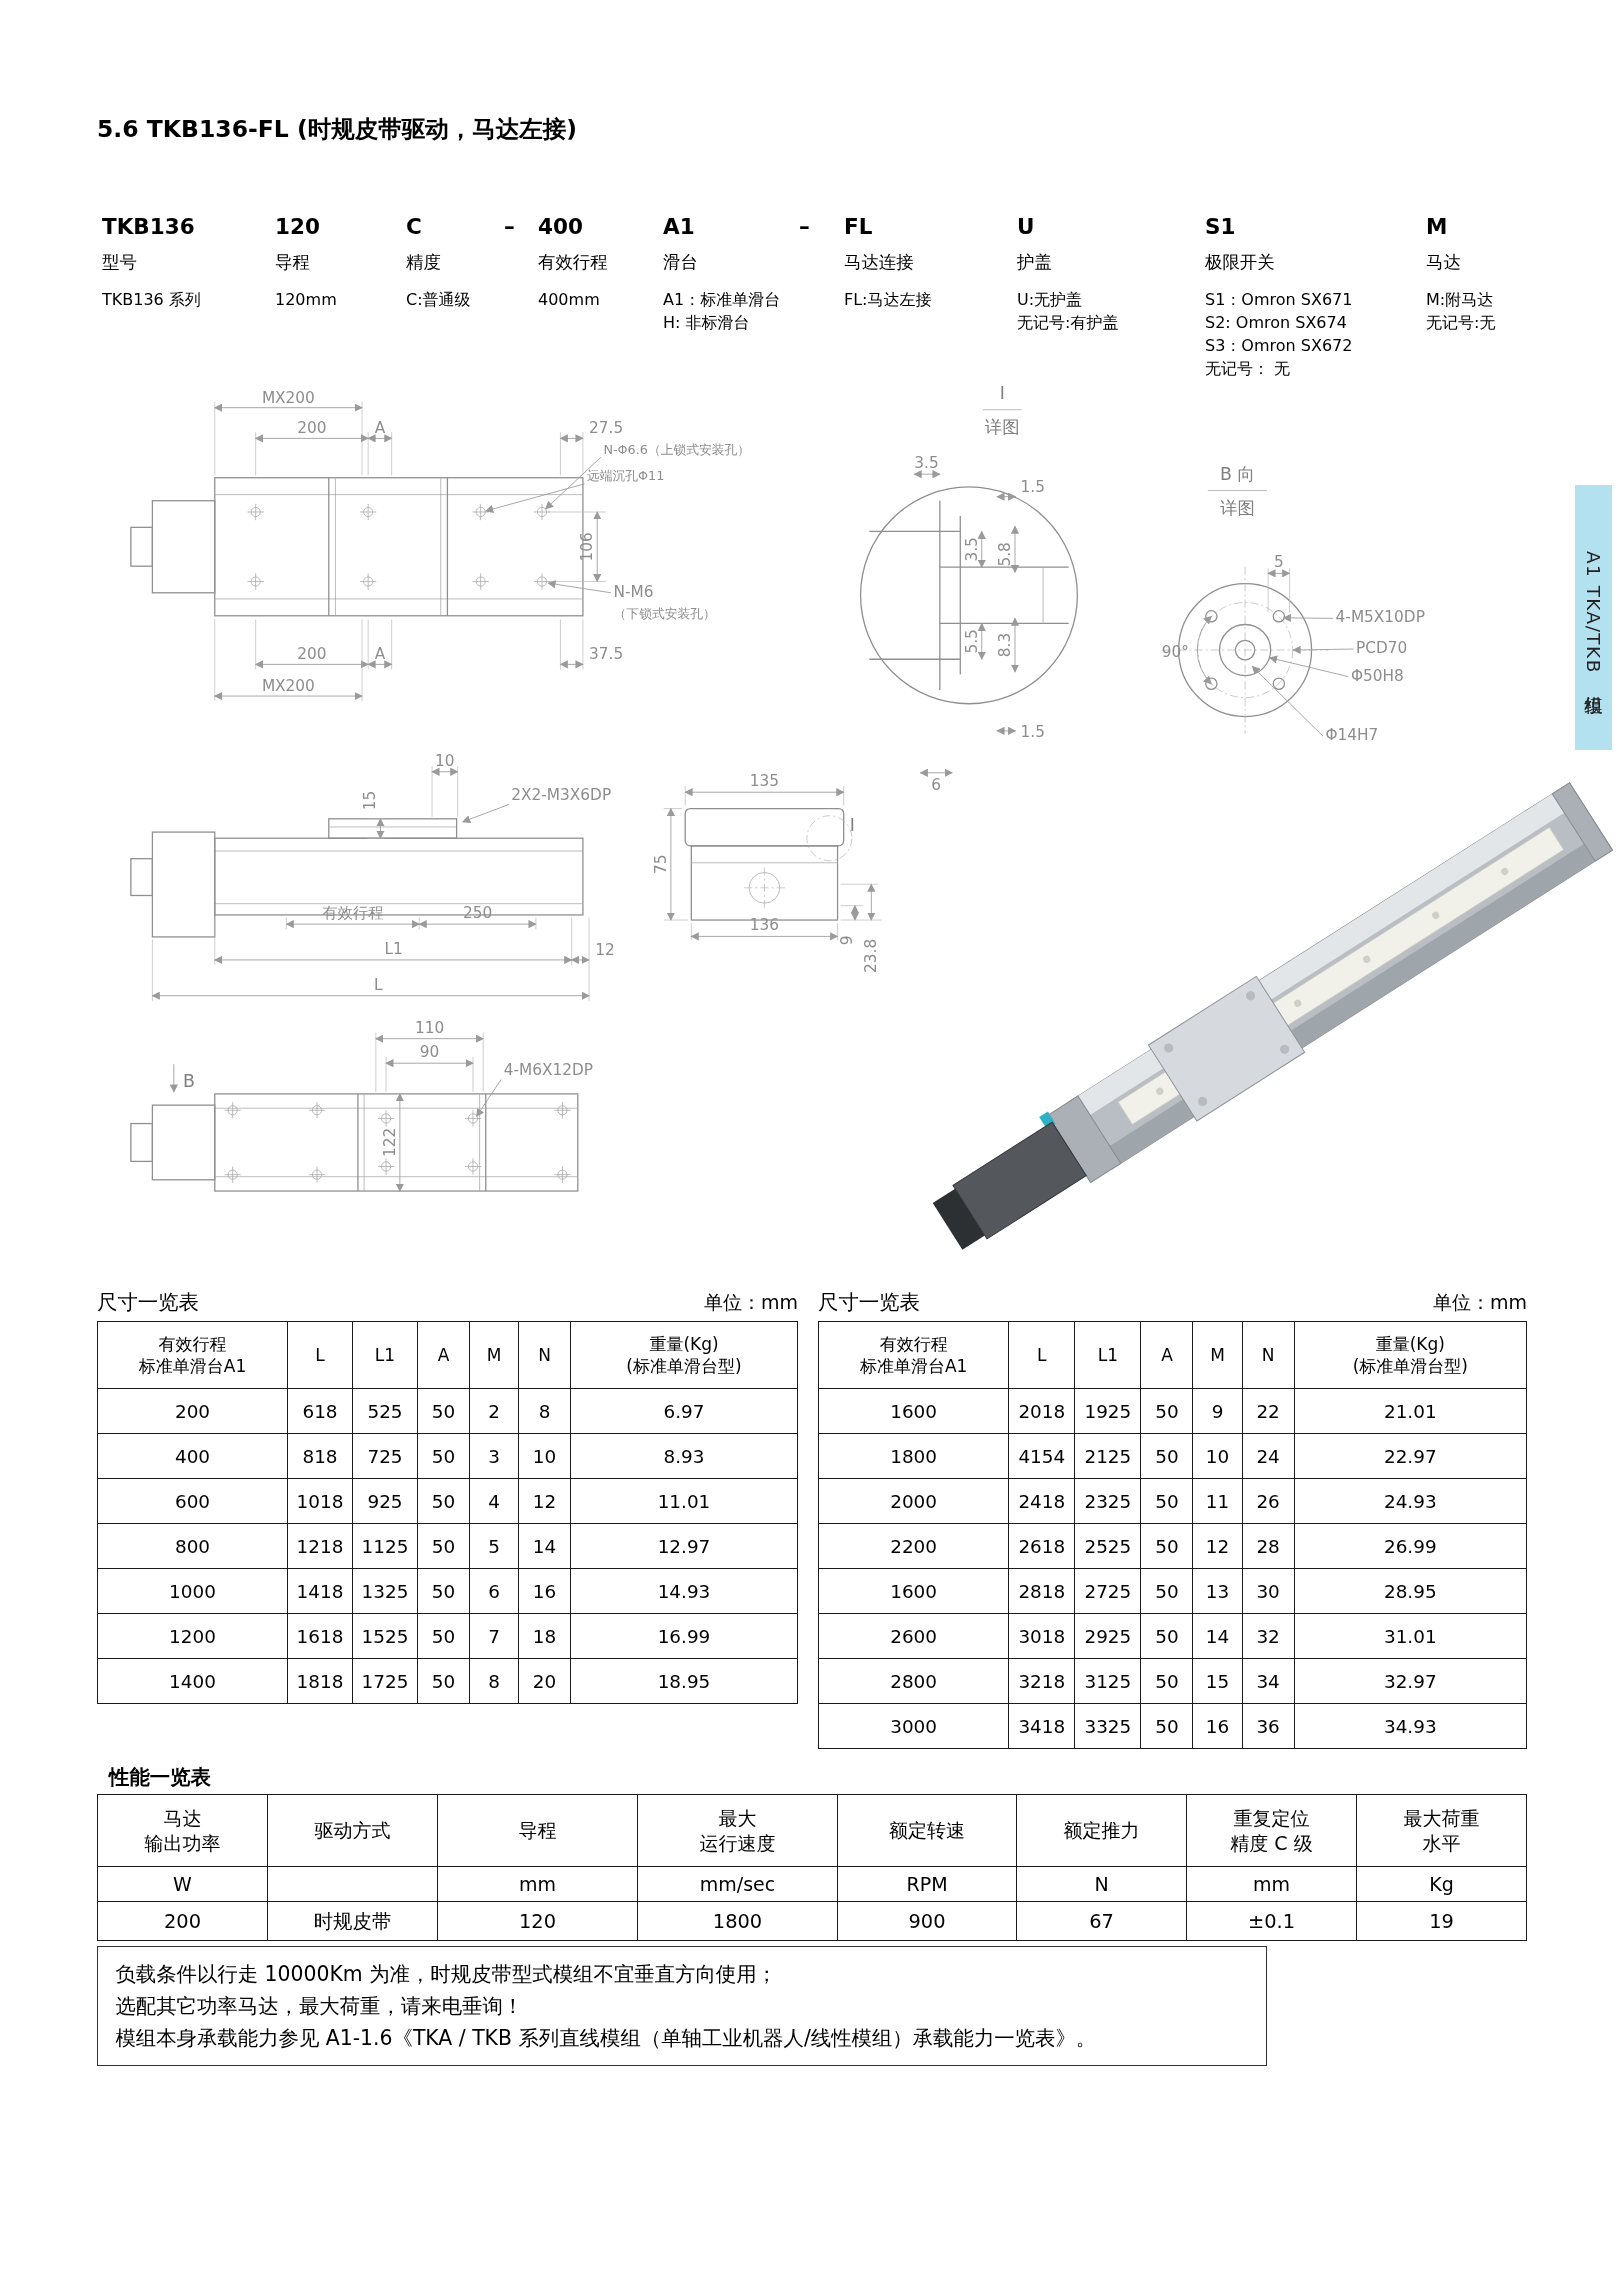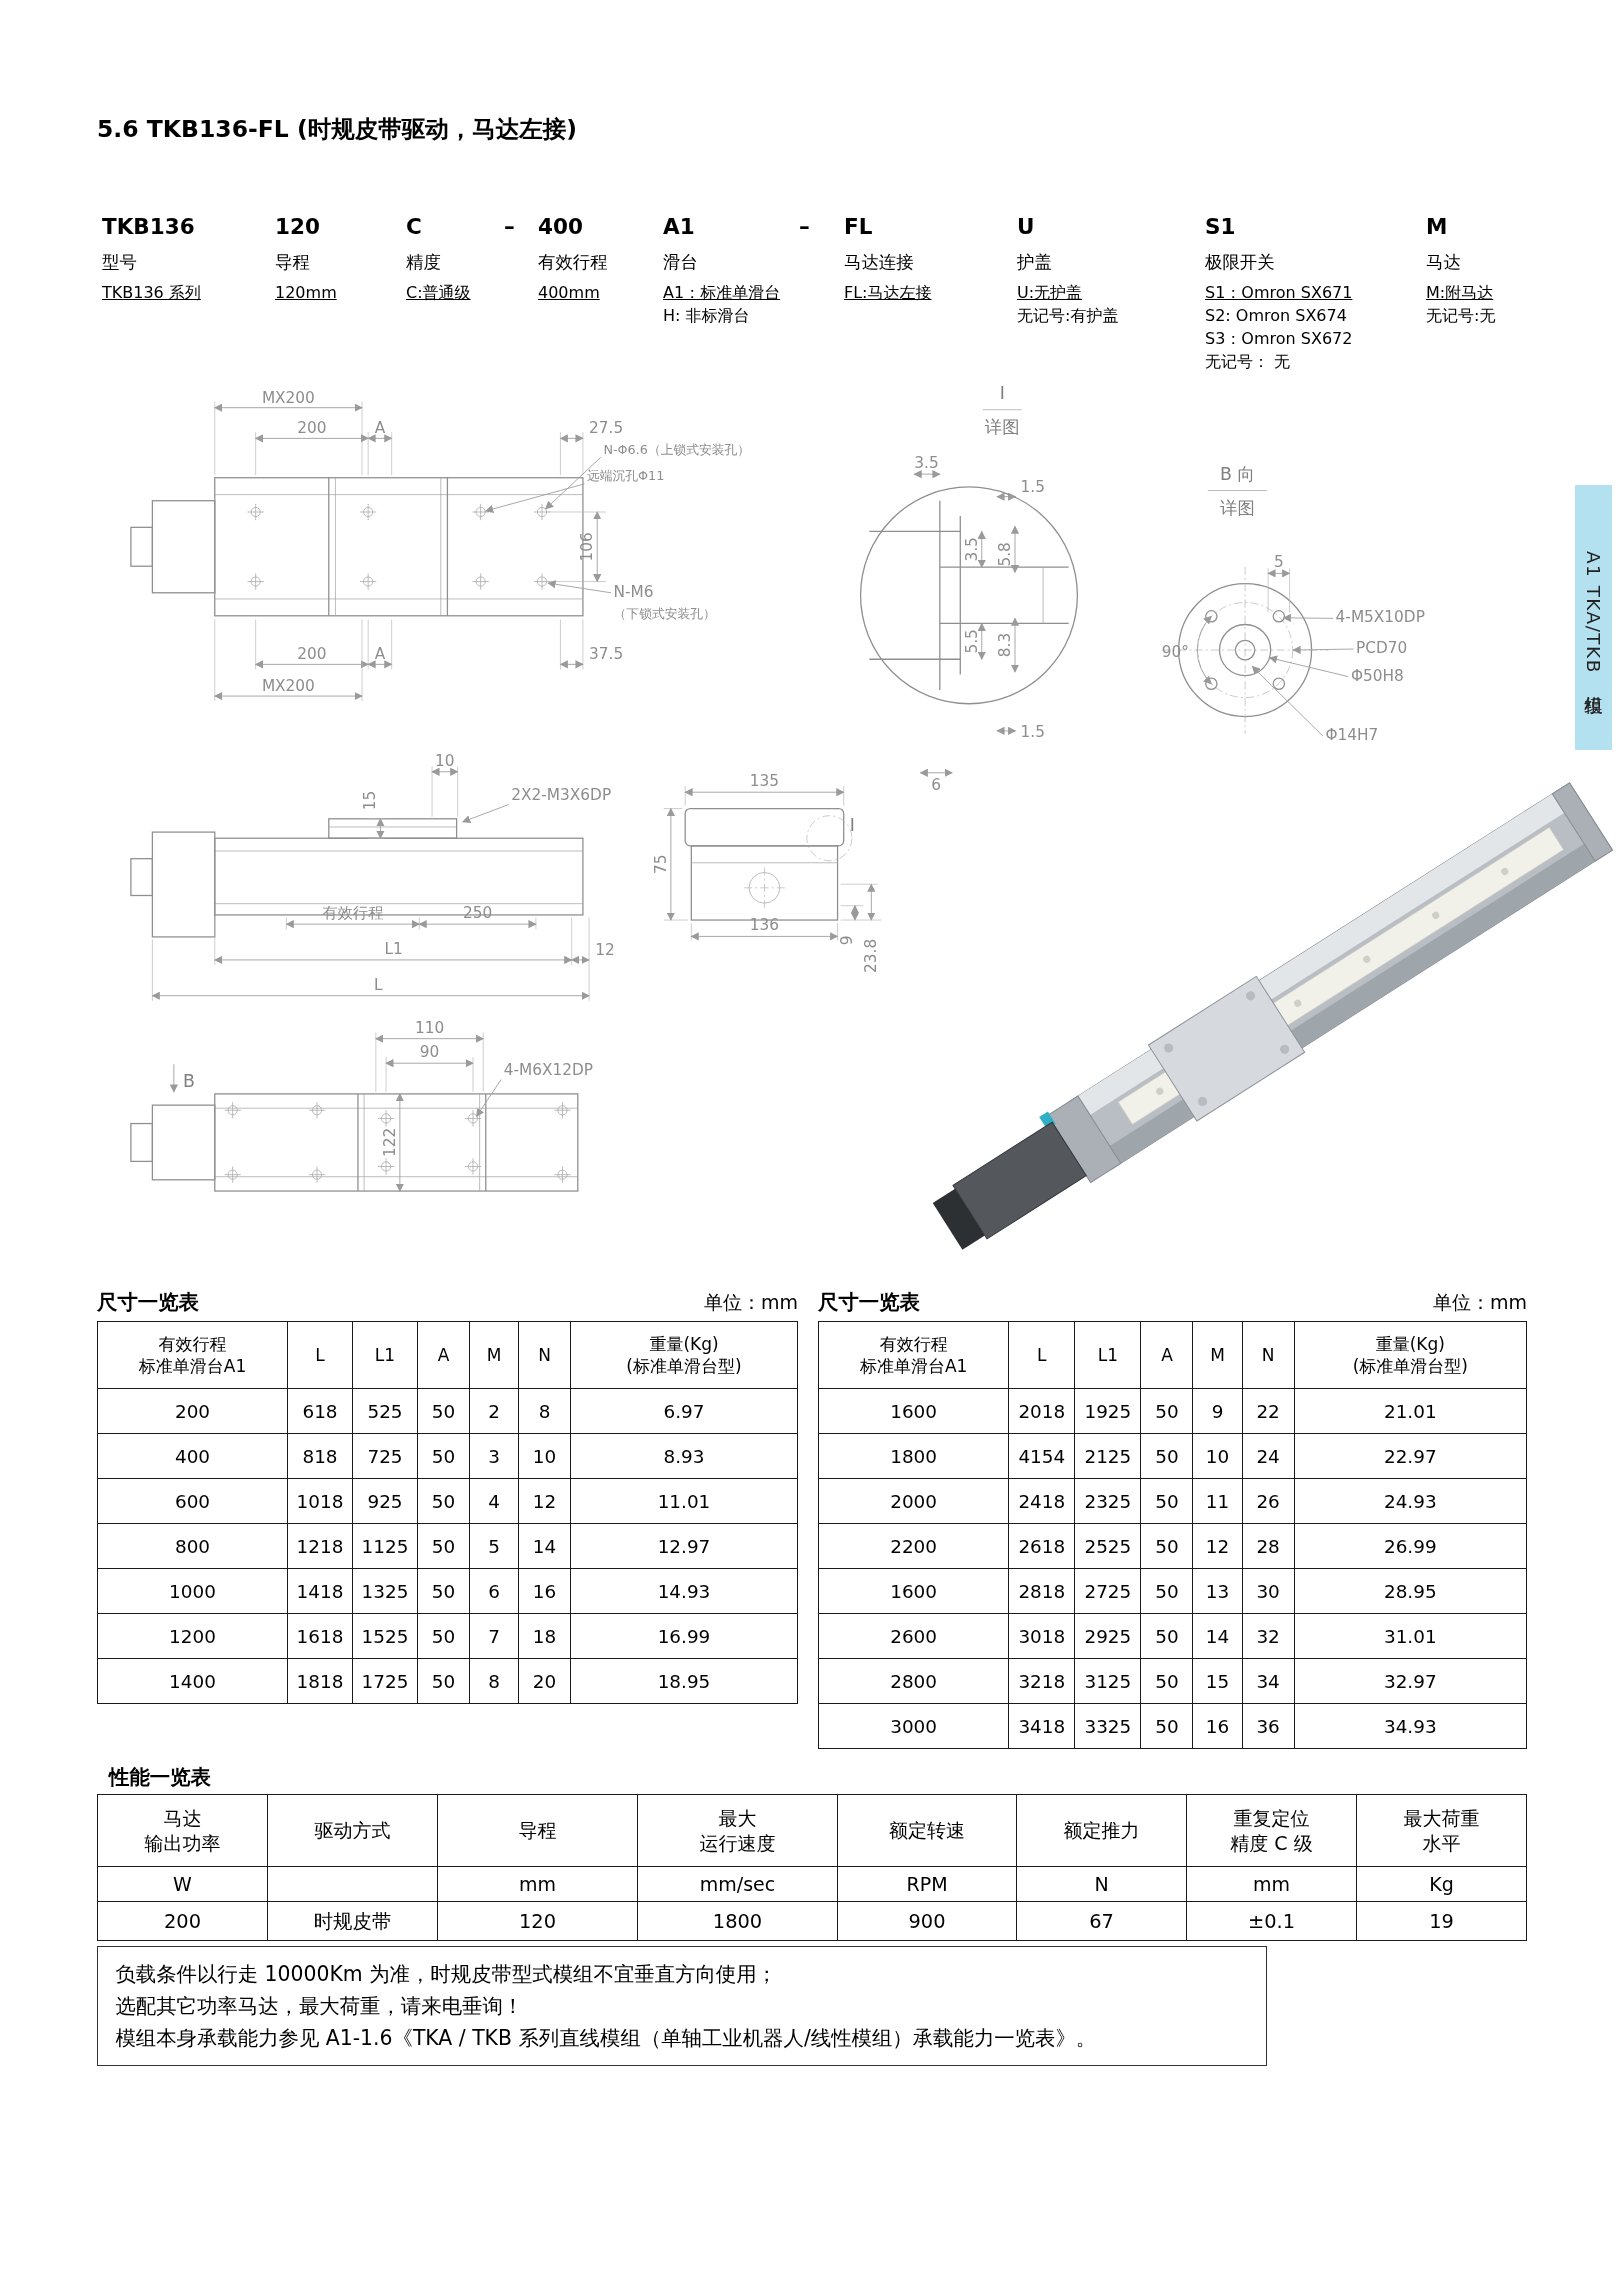--- a/index.html
+++ b/index.html
@@ -9,40 +9,40 @@
 
   
   .page-title { left:97px; top:113px; font-size:23.5px; font-weight:bold; }
 
   
   .mc-wrap { left:0; top:203px; width:1624px; height:184px; }
   .mc-col { position:absolute; top:11px; }
   .mc-code { font-size:21.5px; font-weight:bold; line-height:25.6px; }
   .mc-label { font-size:17.4px; margin-top:12.3px; line-height:21.5px; }
   .mc-line { font-size:16px; line-height:23px; }
-  .mc-line:nth-of-type(3) { margin-top:8px;text-decoration:underline; }
+  .mc-line:nth-of-type(3) { margin-top:15px; }
 
   
   .drawings { left:0; top:378px; }
   .ol { fill:none; stroke:#8f8f8f; stroke-width:2.5; }
   .thin { fill:none; stroke:#a8a8a8; stroke-width:1.5; }
   .dim { fill:none; stroke:#a0a0a0; stroke-width:1.8; marker-start:url(#ar); marker-end:url(#ar); }
   .ldr { fill:none; stroke:#a0a0a0; stroke-width:1.8; marker-end:url(#ar); }
   .ext { fill:none; stroke:#b5b5b5; stroke-width:1.3; }
   .cl  { fill:none; stroke:#b0b0b0; stroke-width:1.3; stroke-dasharray:16 6 4 6; }
   text { font-family:"DejaVu Sans","Liberation Sans",sans-serif; }
   .dt  { font-size:30px; fill:#8d8d8d; }
   .dts { font-size:25px; fill:#8d8d8d; }
   .dtt { font-size:34px; fill:#808080; }
   .mid { text-anchor:middle; }
 
   
   .tblwrap { position:absolute; }
   .tbl-cap { display:flex; justify-content:space-between; align-items:flex-end; margin-bottom:5.1px; }
-  .tbl-title { font-weight:bold; font-size:20.4px; }
+  .tbl-title { font-weight:normal; font-size:20.4px; }
   .tbl-unit { font-size:19px; }
   table.dims { border-collapse:collapse; width:100%; table-layout:fixed; }
   .dims th,.dims td { border:1px solid #1a1a1a; text-align:center; vertical-align:middle; padding:0; }
   .dims thead th { height:67px; font-weight:normal; font-size:17px; line-height:22.5px; }
   .dims td { height:45px; font-size:18.4px; }
 
   .perf-title { left:109px; top:1763px; font-size:20.4px; font-weight:bold; }
   table.perf { border-collapse:collapse; width:100%; table-layout:fixed; }
   .perf th,.perf td { border:1px solid #1a1a1a; text-align:center; vertical-align:middle; font-weight:normal; padding:0; }
   .perf .name-row th { height:72px; font-size:19px; line-height:24.5px; }

